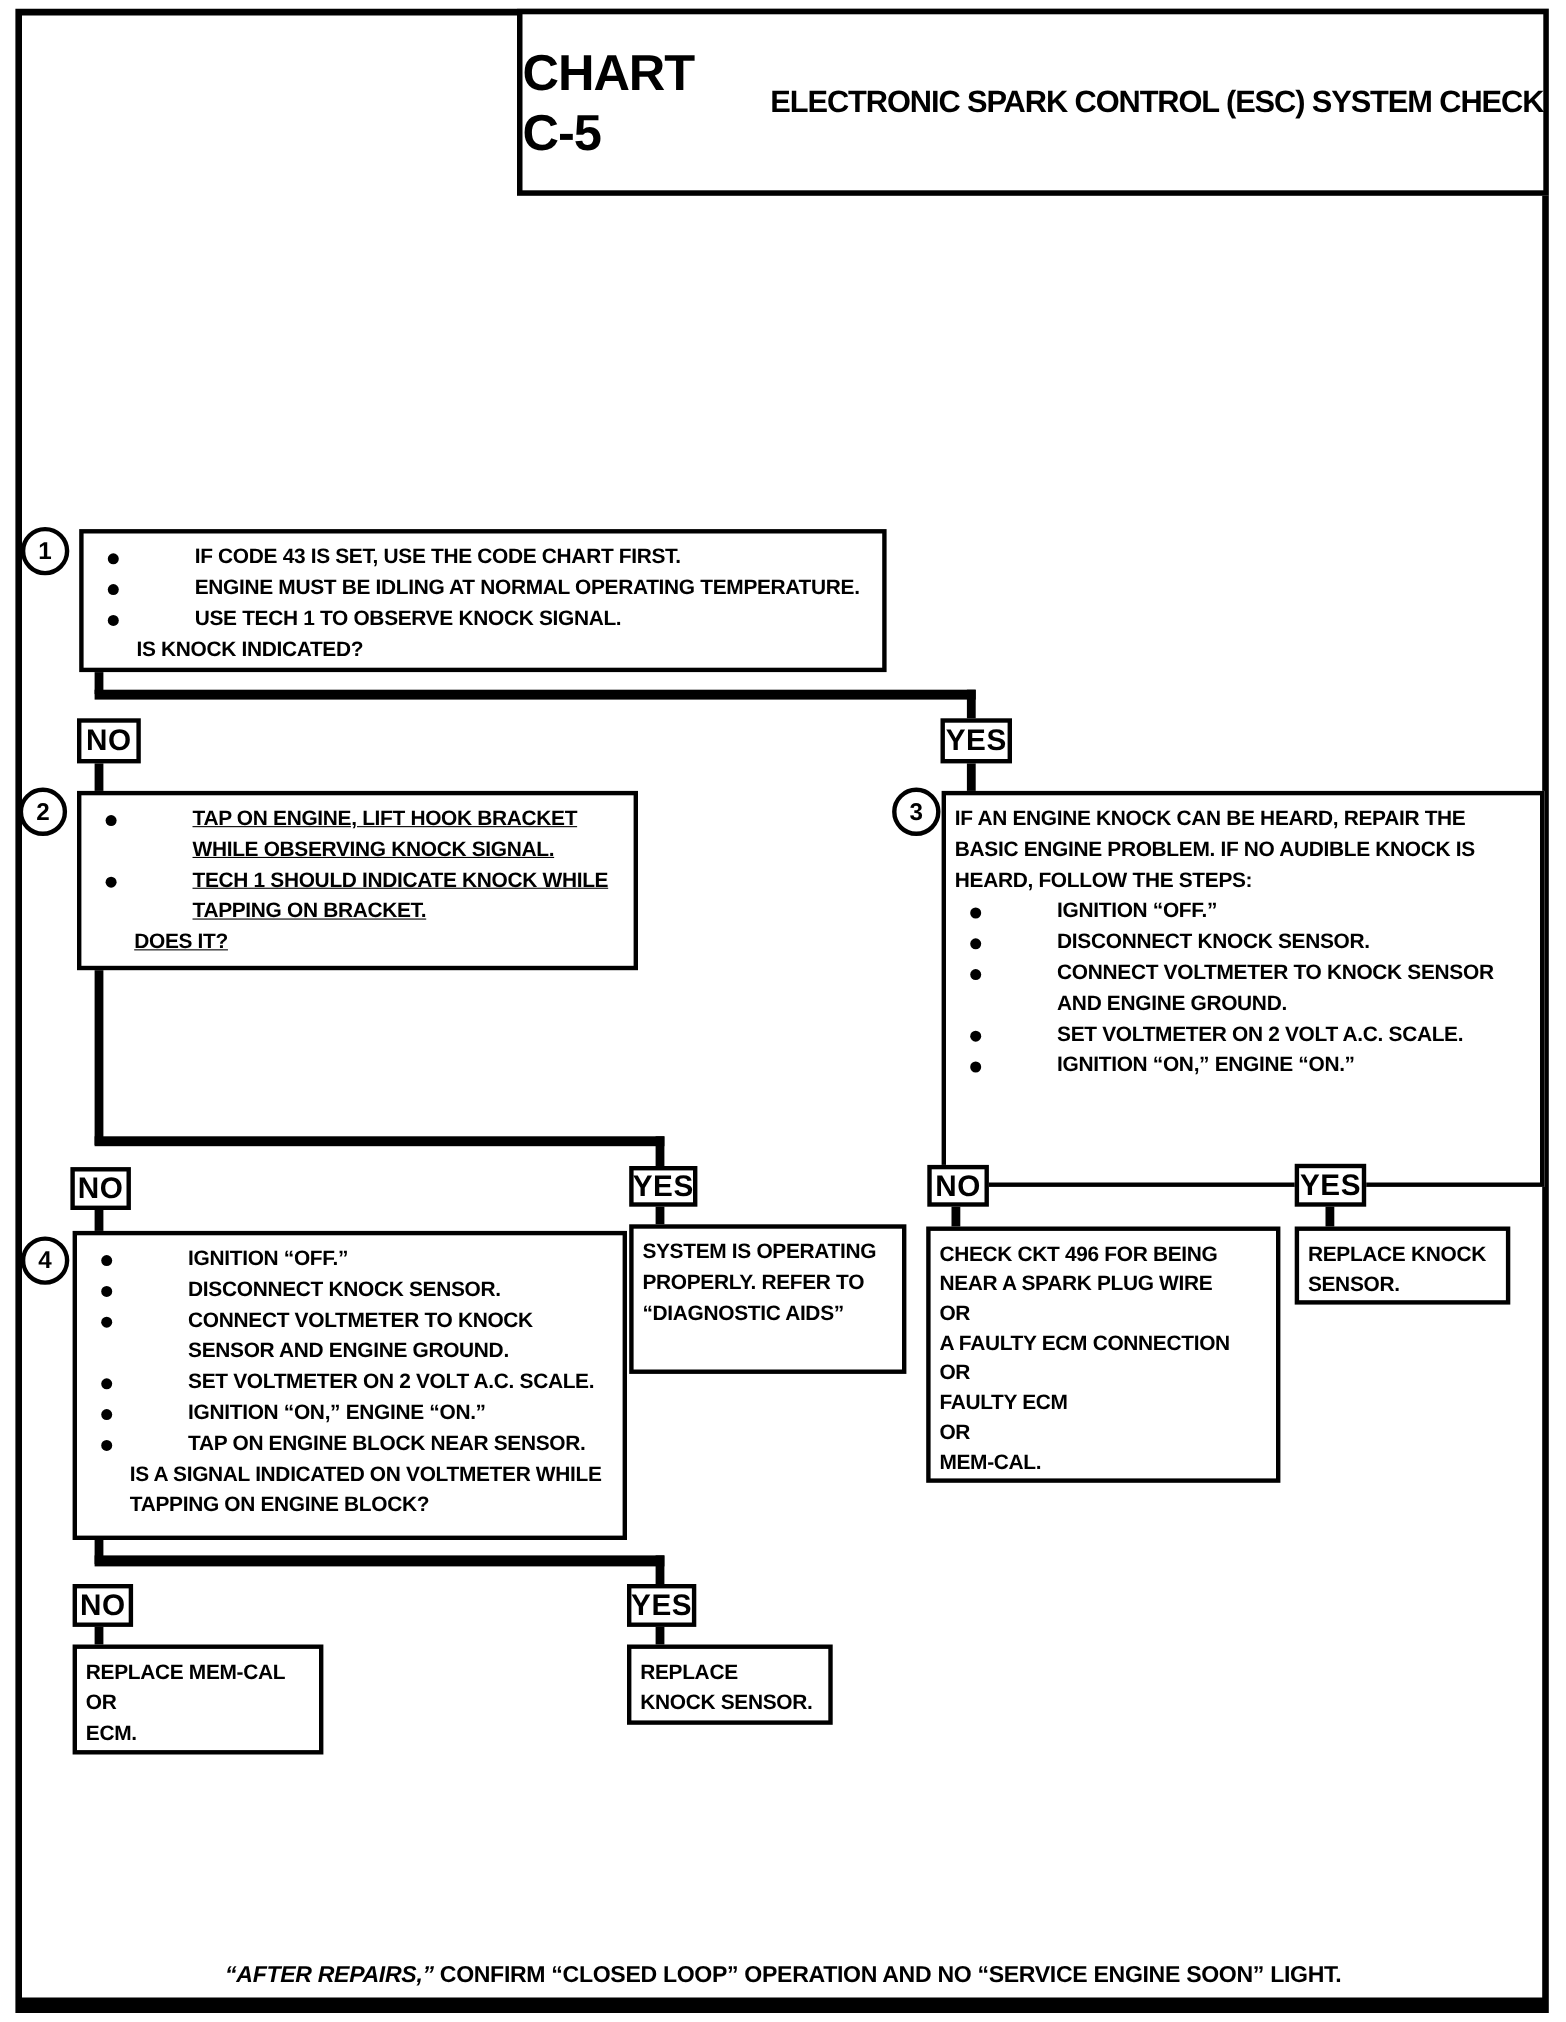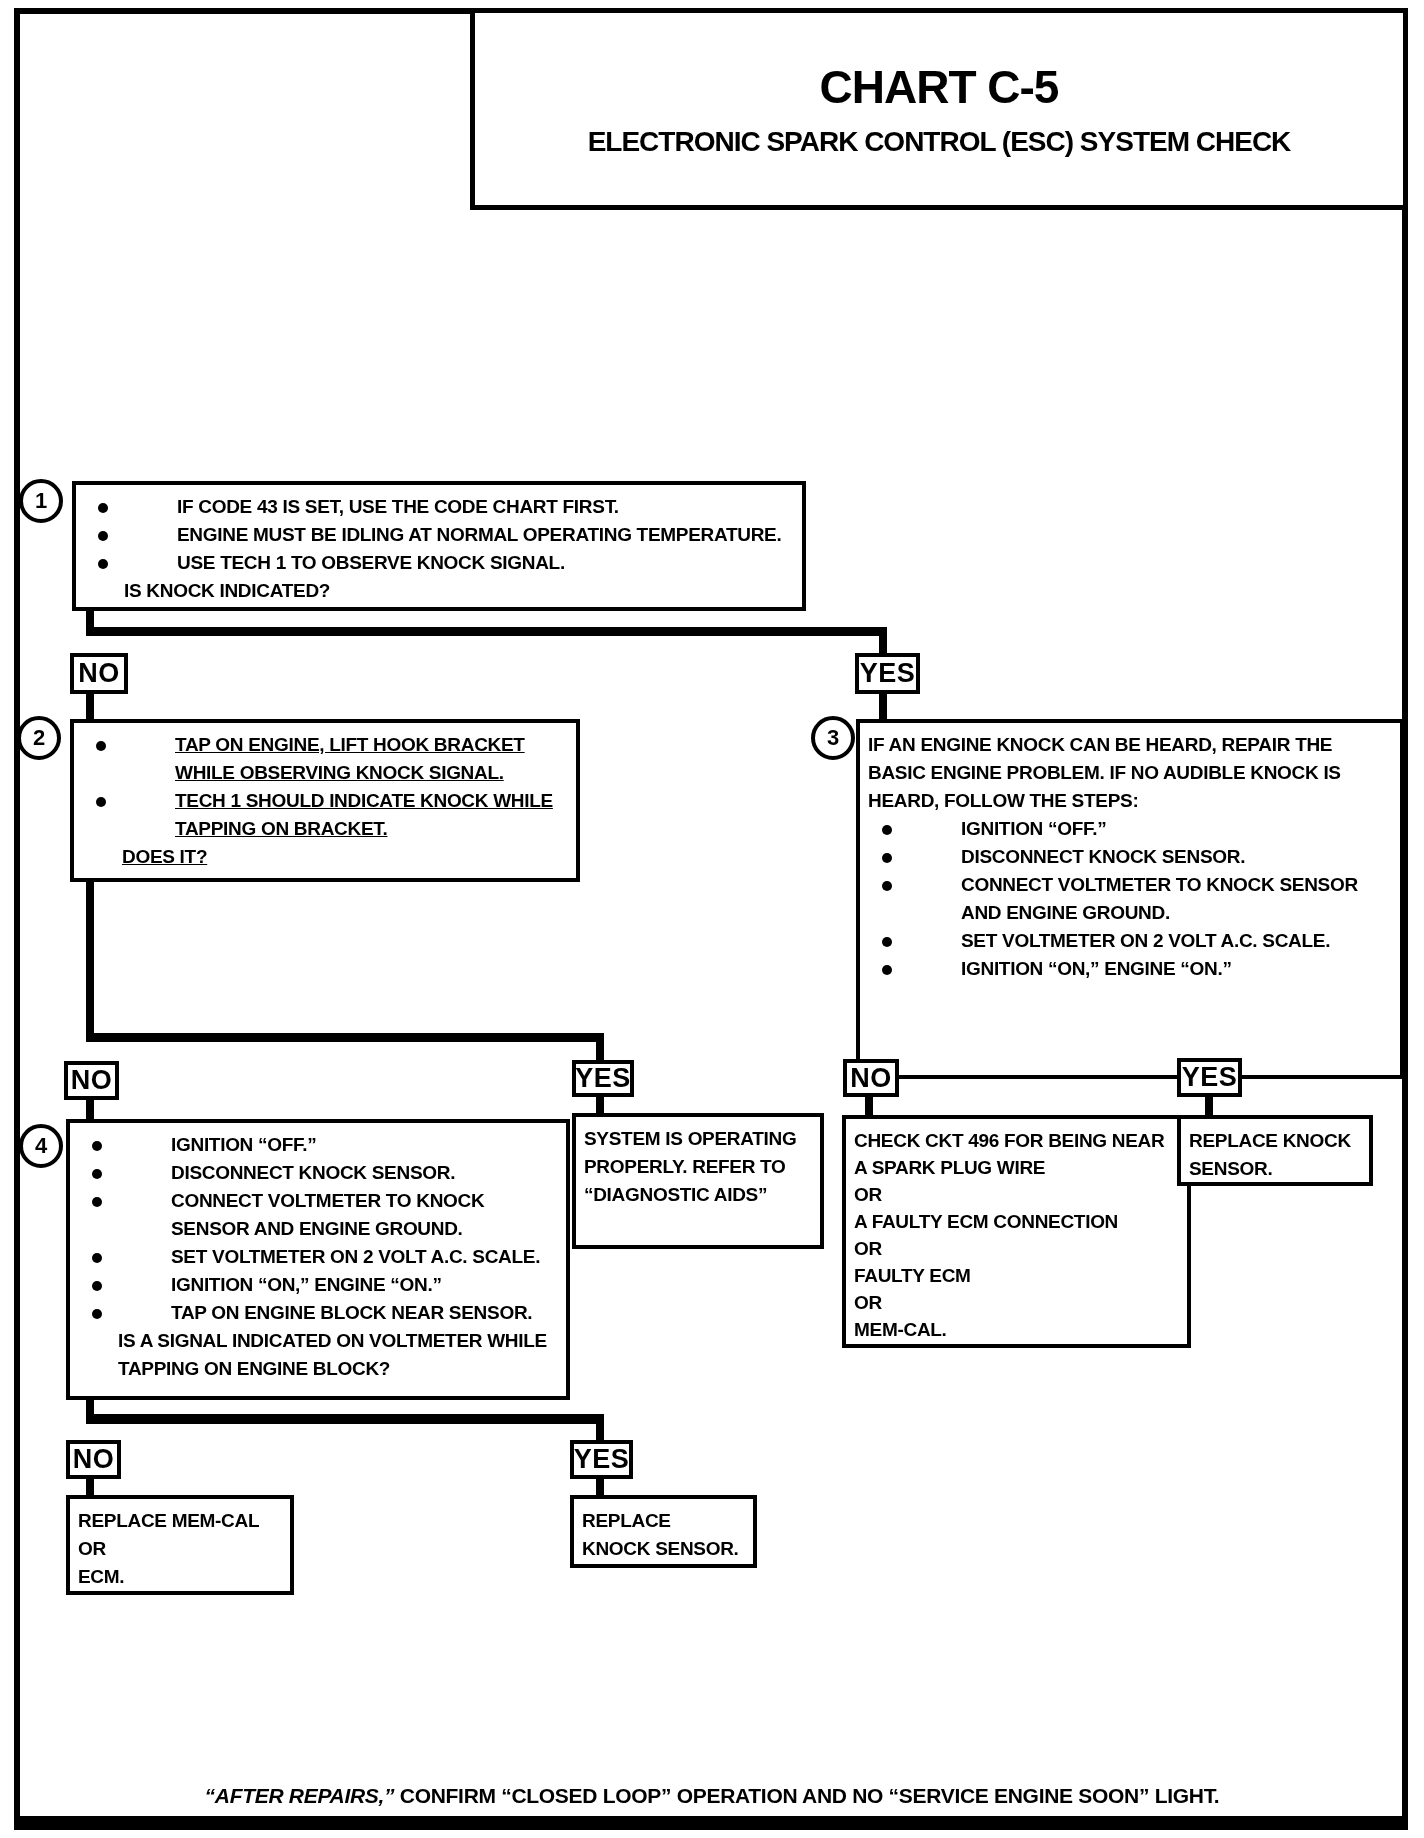--- a/index.html
+++ b/index.html
@@ -7,23 +7,23 @@
     width:1424px; height:1838px; position:relative; overflow:hidden;
     font-family:"Liberation Sans", sans-serif; color:#000;
     -webkit-font-smoothing:antialiased;
   }
   .page-frame {
     position:absolute; left:14px; top:8px; width:1394px; height:1822px;
     border:6px solid #000; border-bottom-width:14px; box-sizing:border-box;
     background:#fff;
   }
   .title-box {
-    position:absolute; left:470px; top:8px; width:938px; height:202px;
+    position:absolute; left:470px; top:8px; width:938px; height:170px;
     border:5px solid #000; box-sizing:border-box; background:#fff;
-    display:flex; flex-direction:column; align-items:center; justify-content:center;
+    display:flex; flex-direction:row; align-items:center; justify-content:center;
     gap:12px; z-index:3;
   }
   .title-main { font-size:46px; font-weight:bold; letter-spacing:-1px; }
   .title-sub  { font-size:28px; font-weight:bold; letter-spacing:-1px; white-space:nowrap; }
 
   .node {
     position:absolute; border:4px solid #000; box-sizing:border-box; background:#fff;
     padding:8px 10px 6px 8px; font-size:19px; font-weight:bold; line-height:28px;
     letter-spacing:-0.3px; z-index:2;
   }
@@ -45,21 +45,21 @@
     font-size:22px; font-weight:bold; z-index:2;
   }
   .line { position:absolute; background:#000; z-index:1; }
 
   
   #box1 { left:72px;  top:481px;  width:734px; height:130px; }
   #box2 { left:70px;  top:719px;  width:510px; height:163px;text-decoration:underline; }
   #box3 { left:856px; top:719px;  width:548px; height:360px; }
   #box4 { left:66px;  top:1119px; width:504px; height:281px; }
   #box-system { left:572px;  top:1113px; width:252px; height:136px; }
-  #box-ckt    { left:842px;  top:1115px; width:349px; height:233px; line-height:27px; }
+  #box-ckt    { left:842px;  top:1115px; width:322px; height:233px; line-height:27px; }
   #box-knock-right  { left:1177px; top:1115px; width:196px; height:71px; }
   #box-memcal       { left:66px;  top:1495px; width:228px; height:100px; }
   #box-knock-bottom { left:570px; top:1495px; width:187px; height:73px; }
 
   
   #circle1 { left:19px;  top:479px; }
   #circle2 { left:17px;  top:716px; }
   #circle3 { left:811px; top:716px; }
   #circle4 { left:19px;  top:1124px; }
 

